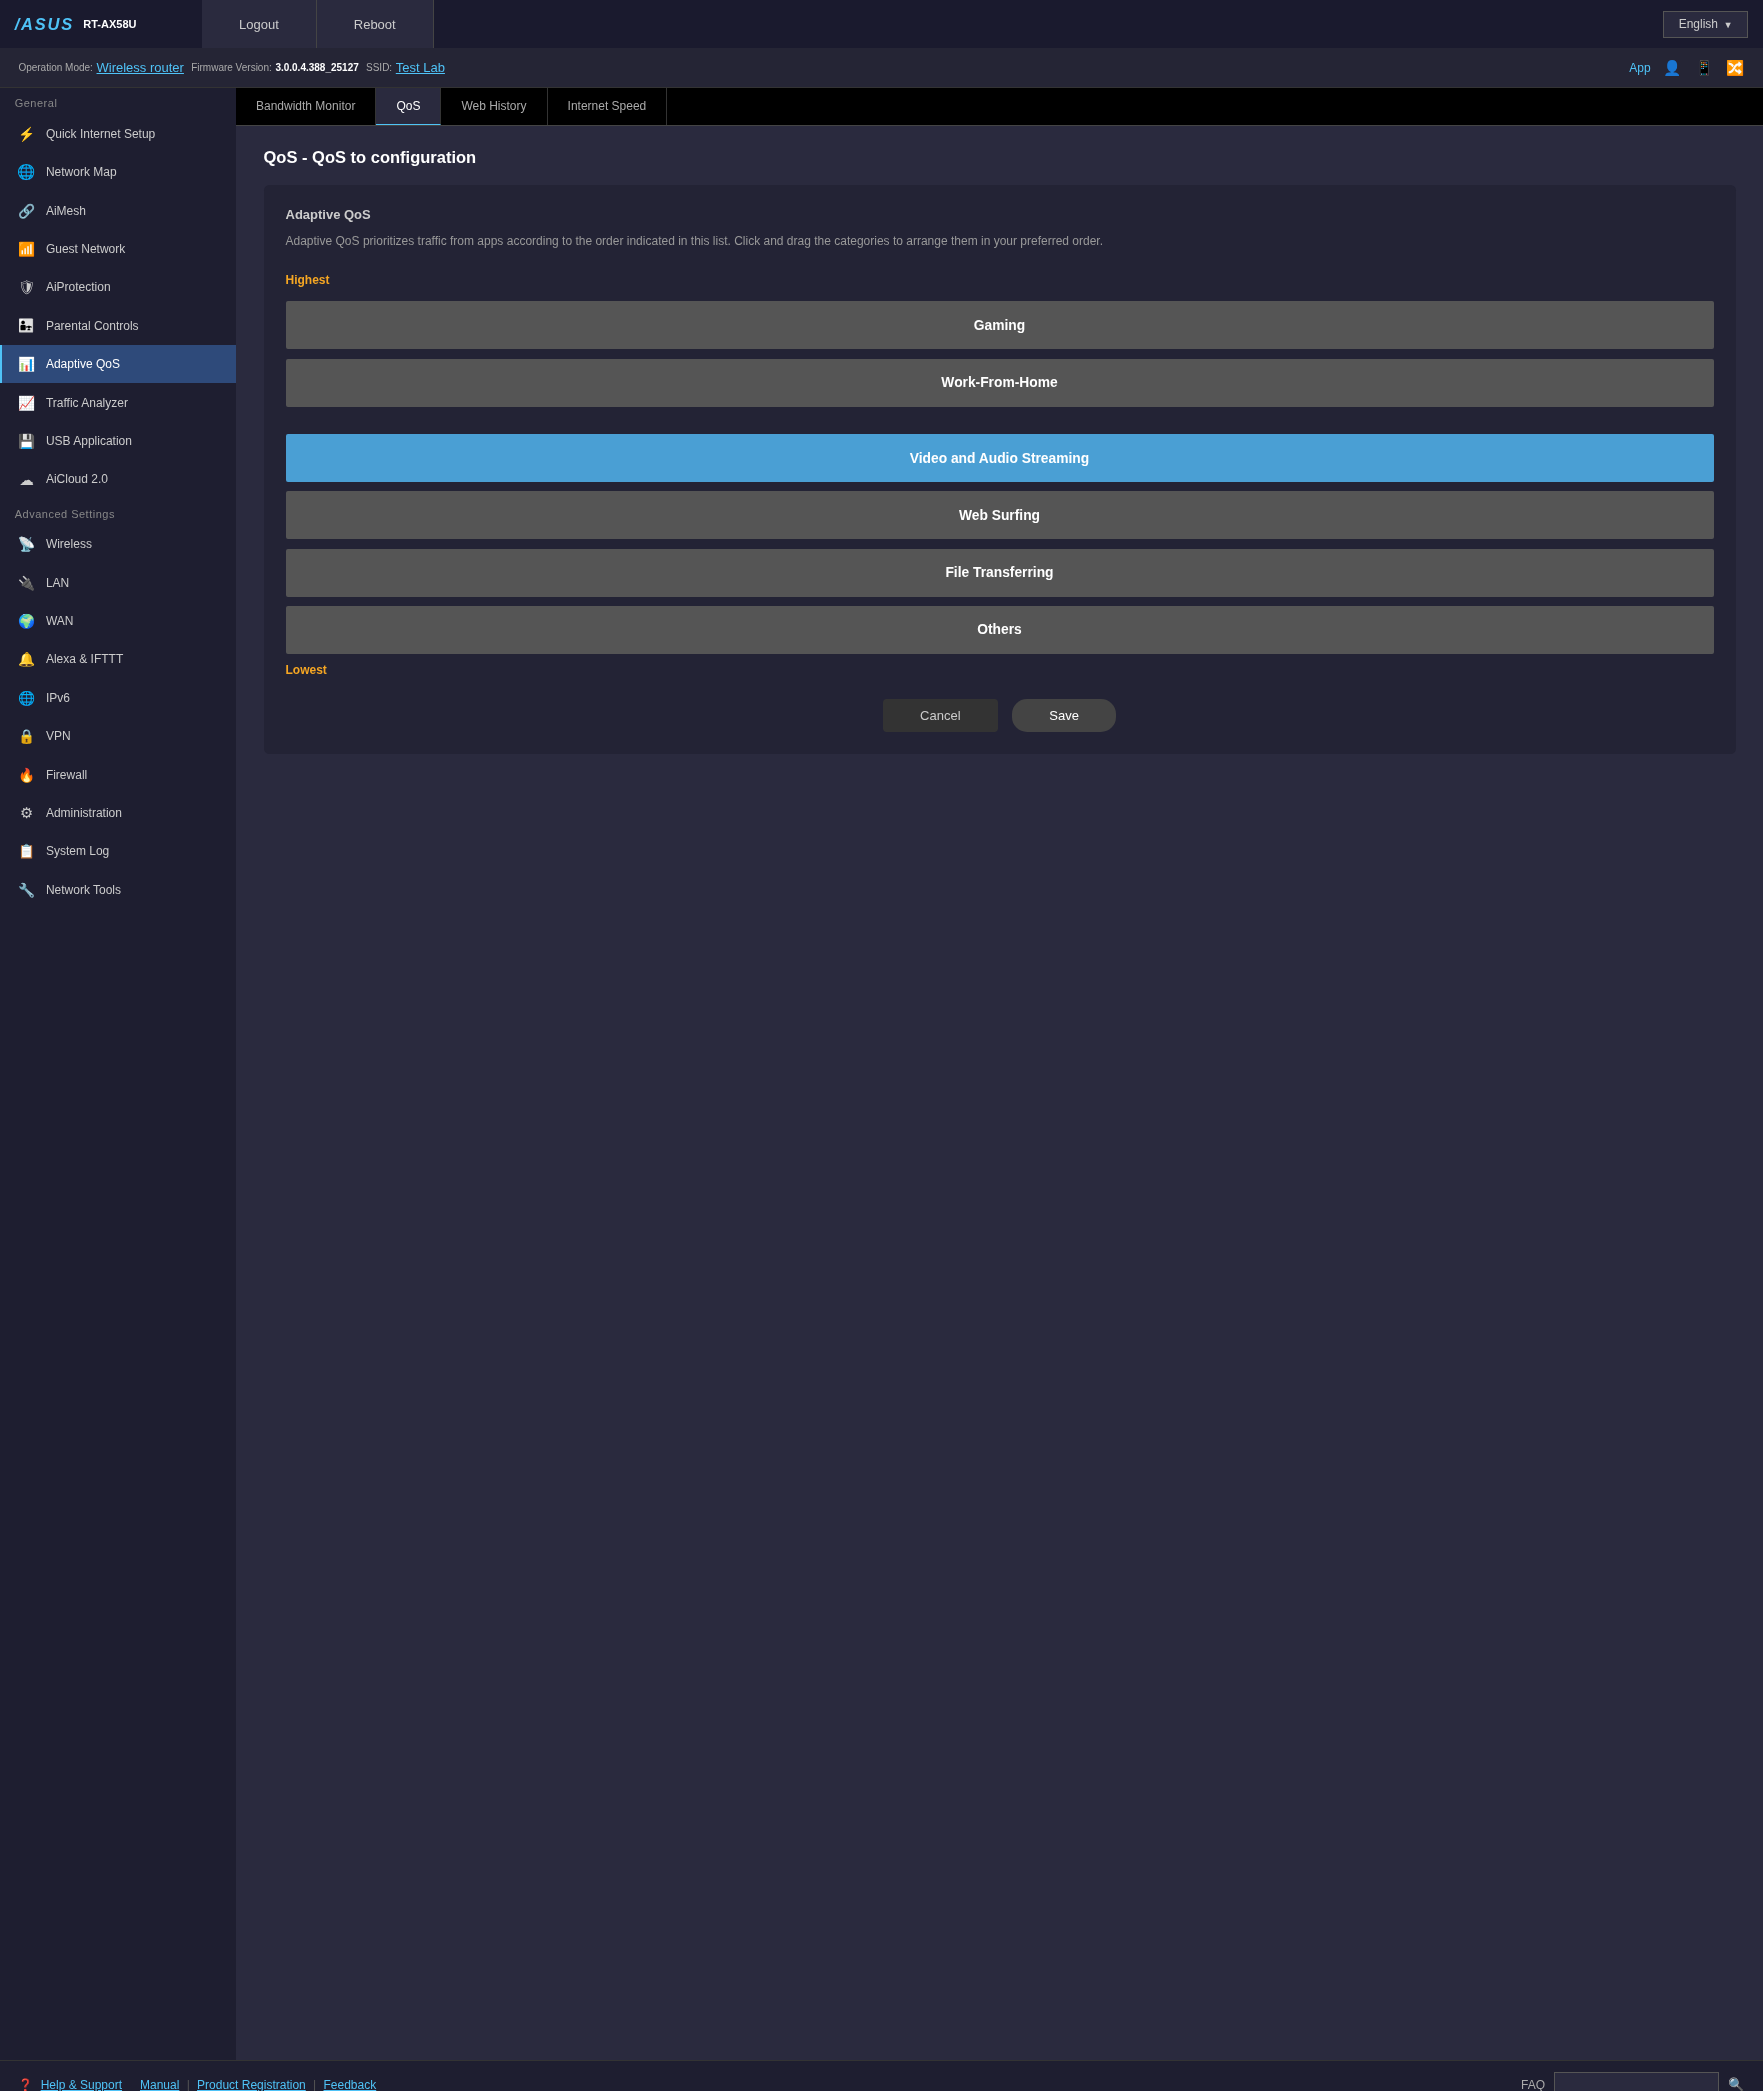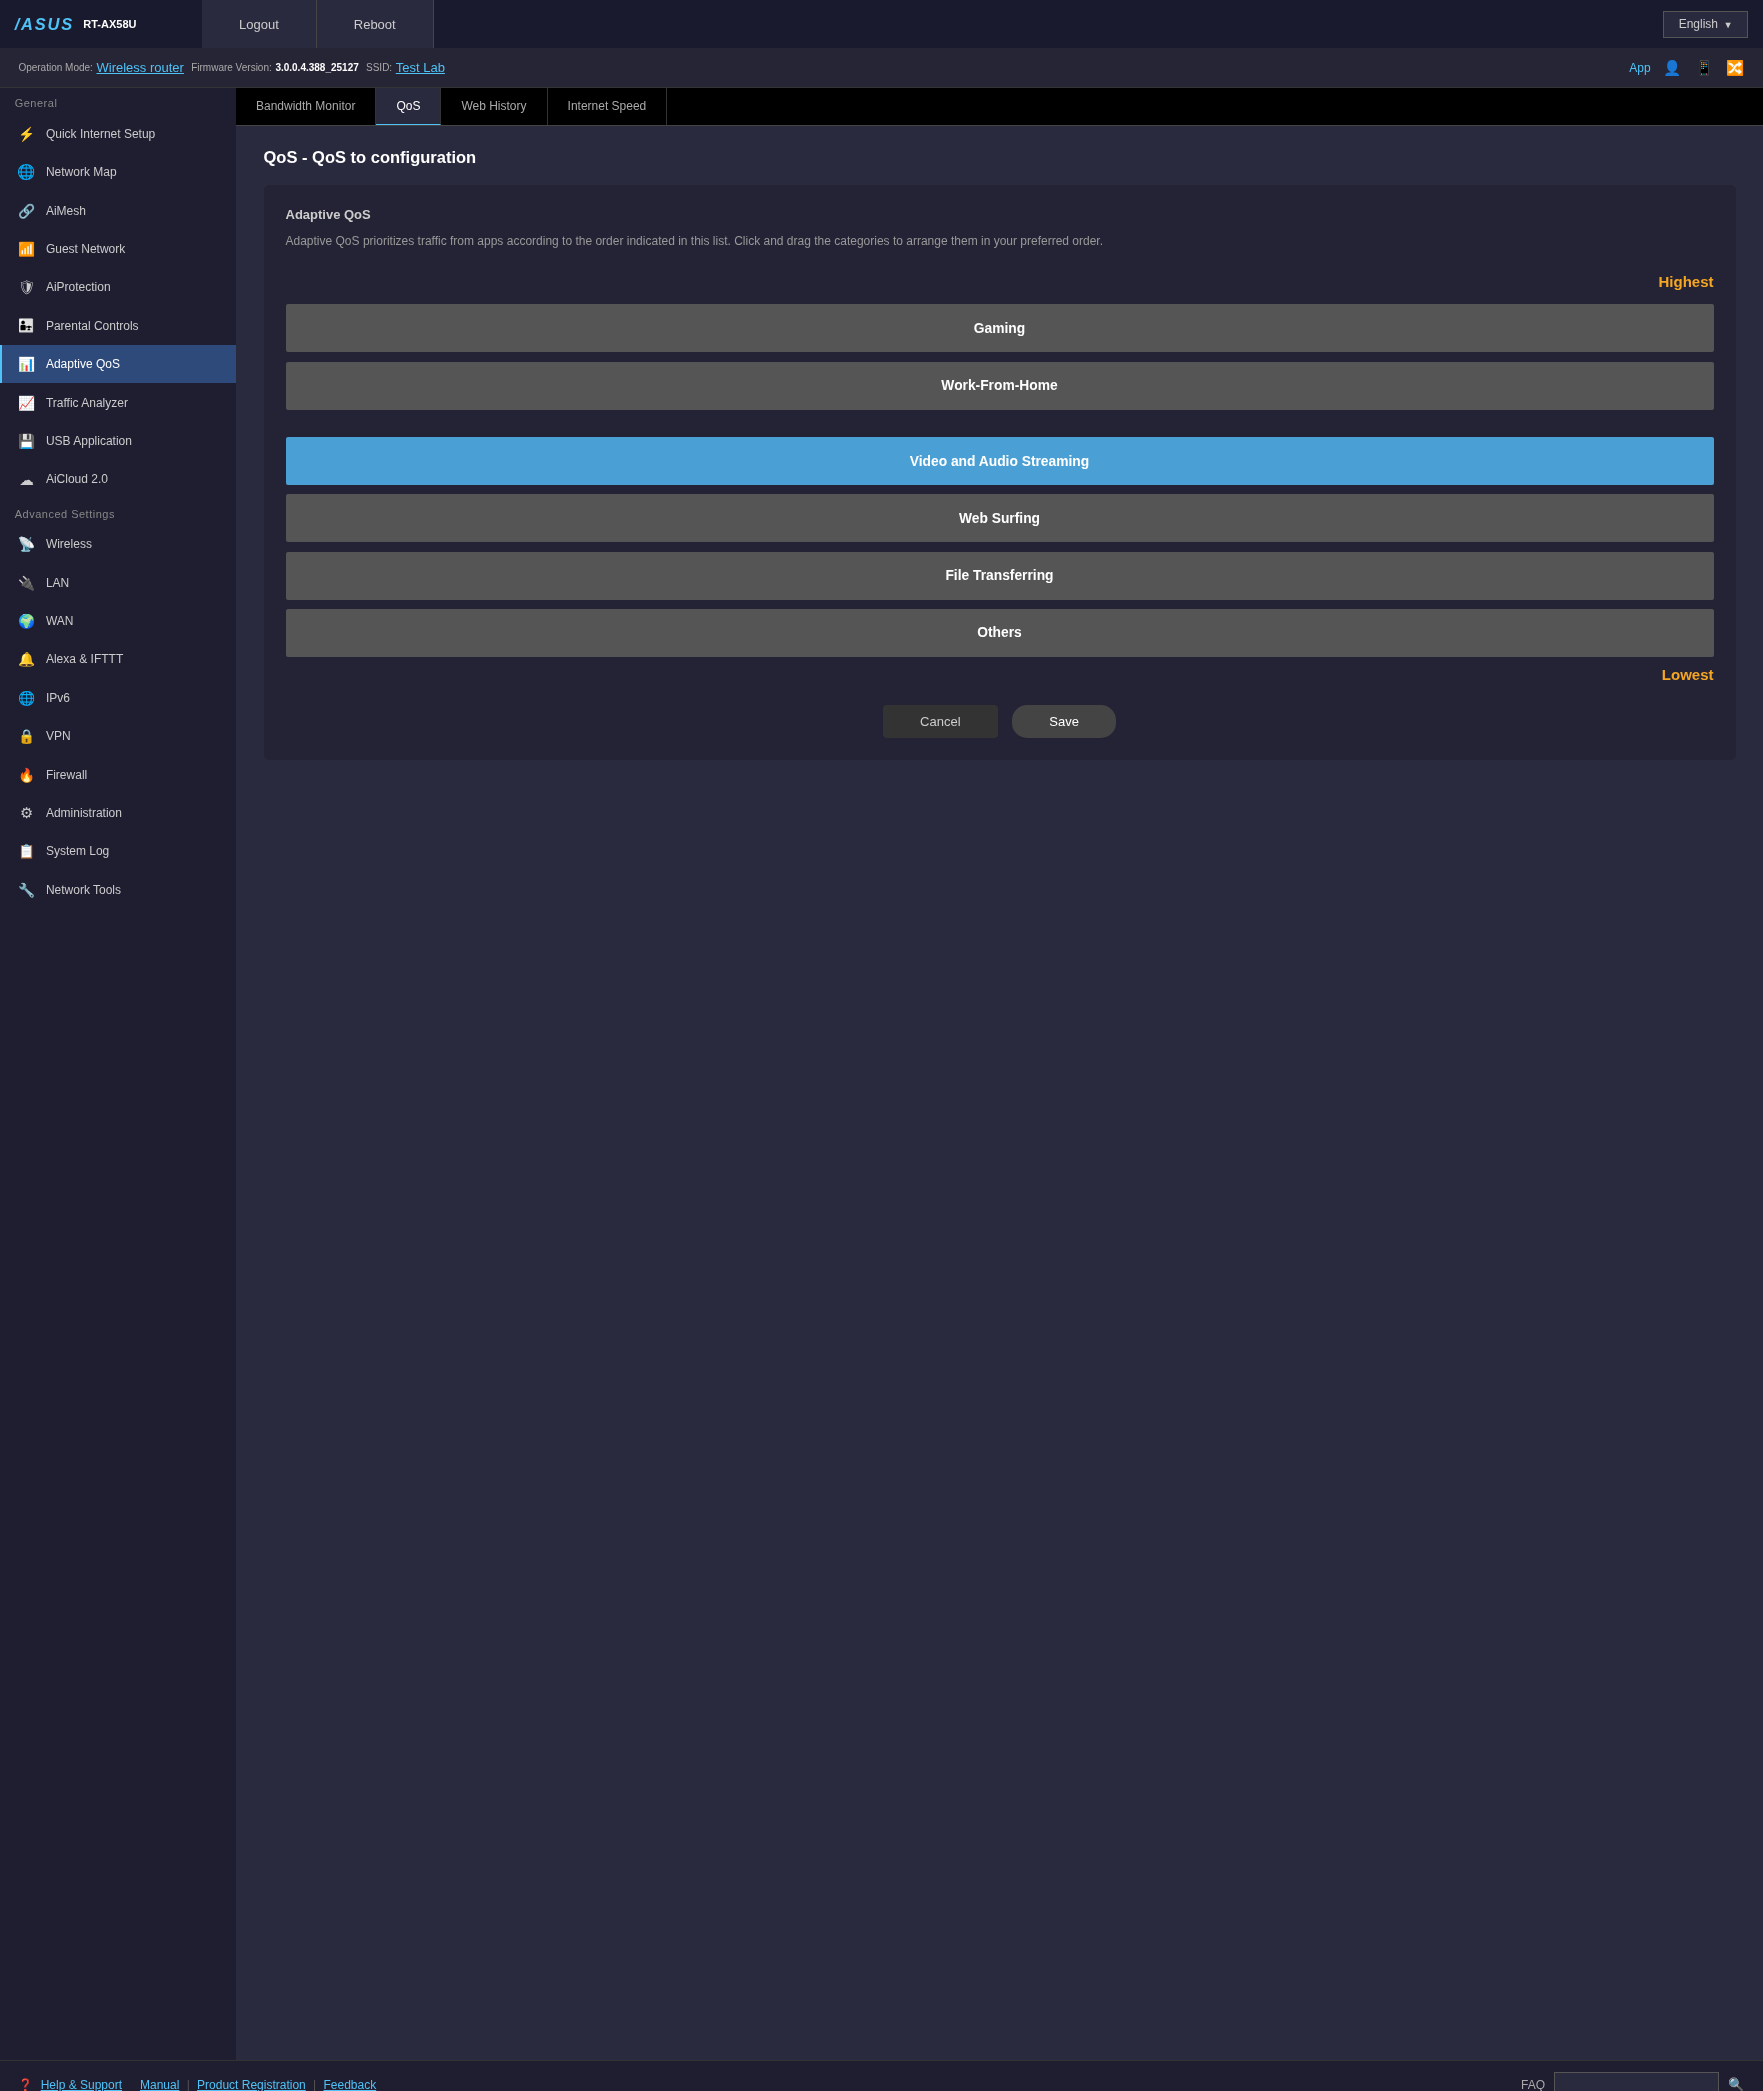--- a/index.html
+++ b/index.html
@@ -187,23 +187,23 @@
     }
     .qos-card-desc {
       color: #999;
       font-size: 12px;
       line-height: 1.6;
       margin-bottom: 22px;
     }
 
     
     .priority-label {
-      text-align: right;
+      text-align: left;
       font-weight: bold;
-      font-size: 15px;
+      font-size: 12px;
       margin: 9.2px 0 14.7px;
     }
     .priority-label.highest { color: #f5a623; }
     .priority-label.lowest { color: #f5a623; }
 
     
     .category-list {
       display: flex;
       flex-direction: column;
       gap: 9.2px;

